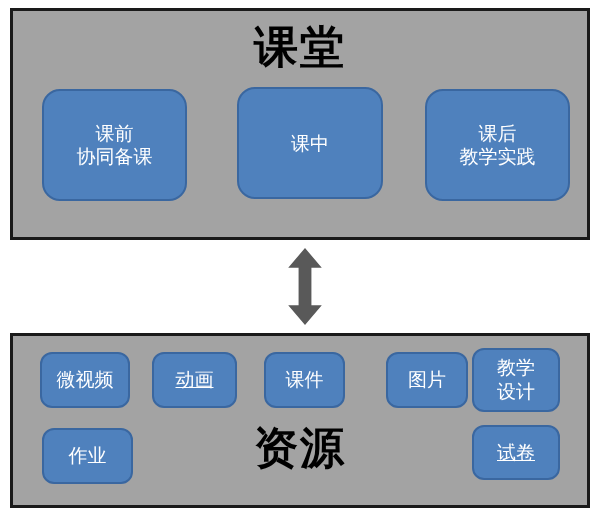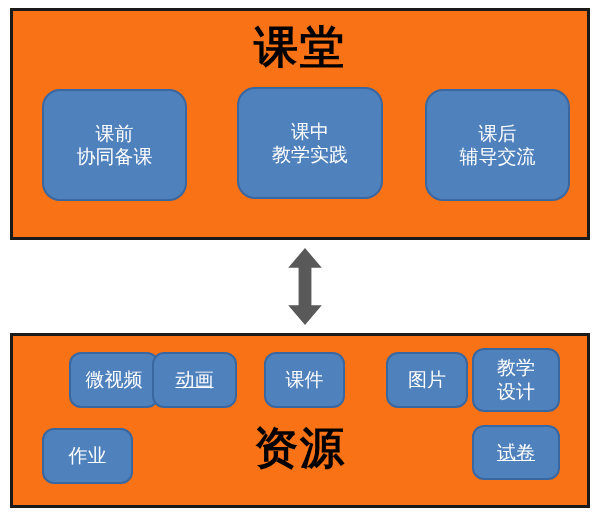--- a/index.html
+++ b/index.html
@@ -6,21 +6,21 @@
   html, body { background: #ffffff; }
   body {
     font-family: "DejaVu Sans", sans-serif;
     width: 600px; height: 516px;
     position: relative; overflow: hidden;
   }
   .stage { position: absolute; left: 0; top: 0; width: 600px; height: 516px; }
 
   .panel {
     position: absolute;
-    background: #f97316;
+    background: #a3a3a3;
     border: 3px solid #1a1a1a;
   }
   .panel-top    { left: 10px; top: 8px;   width: 580px; height: 232px; }
   .panel-bottom { left: 10px; top: 333px; width: 580px; height: 175px; }
 
   .big-title {
     position: absolute; left: 0; right: 0;
     text-align: center;
     font-size: 44px; font-weight: 700; color: #000000;
     letter-spacing: 2px;
@@ -53,21 +53,21 @@
   }
   .resbox .ln { display: block; }
   .resbox .ln:empty { display: none; }
 
   
   .box-pre   { left: 29px;  top: 78px; }
   .box-mid   { left: 224px; top: 76px; width: 146px; }
   .box-post  { left: 412px; top: 78px; }
 
   
-  .box-microvideo { left: 27px;  top: 16px; width: 90px; height: 56px; margin-left: 29px; }
+  .box-microvideo { left: 27px;  top: 16px; width: 90px; height: 56px; }
   .box-animation  { left: 139px; top: 16px; width: 85px; height: 56px; text-decoration: underline; }
   .box-courseware { left: 251px; top: 16px; width: 81px; height: 56px; }
   .box-pictures   { left: 373px; top: 16px; width: 82px; height: 56px; }
   .box-teachdesign{ left: 459px; top: 12px; width: 88px; height: 64px; }
   .box-homework   { left: 29px;  top: 92px; width: 91px; height: 56px; }
   .box-testpaper  { left: 459px; top: 89px; width: 88px; height: 55px; text-decoration: underline; }
 
   .connector {
     position: absolute; left: 288px; top: 248px;
     width: 34px; height: 77px;
@@ -83,26 +83,25 @@
   <div class="panel panel-top">
     <div class="big-title title-classroom">课堂</div>
 
     <div class="bluebox stagebox box-pre">
       <span class="ln">课前</span>
       <span class="ln">协同备课</span>
     </div>
 
     <div class="bluebox stagebox box-mid">
       <span class="ln">课中</span>
-      <span class="ln">教学实践</span>
     </div>
 
     <div class="bluebox stagebox box-post">
       <span class="ln">课后</span>
-      <span class="ln">辅导交流</span>
+      <span class="ln">教学实践</span>
     </div>
   </div>
 
   <div class="connector">
     <svg viewBox="0 0 34 78" xmlns="http://www.w3.org/2000/svg" aria-hidden="true">
       <polygon points="17,0 34,20 23.5,20 23.5,58 34,58 17,78 0,58 10.5,58 10.5,20 0,20"></polygon>
     </svg>
   </div>
 
   <div class="panel panel-bottom">

